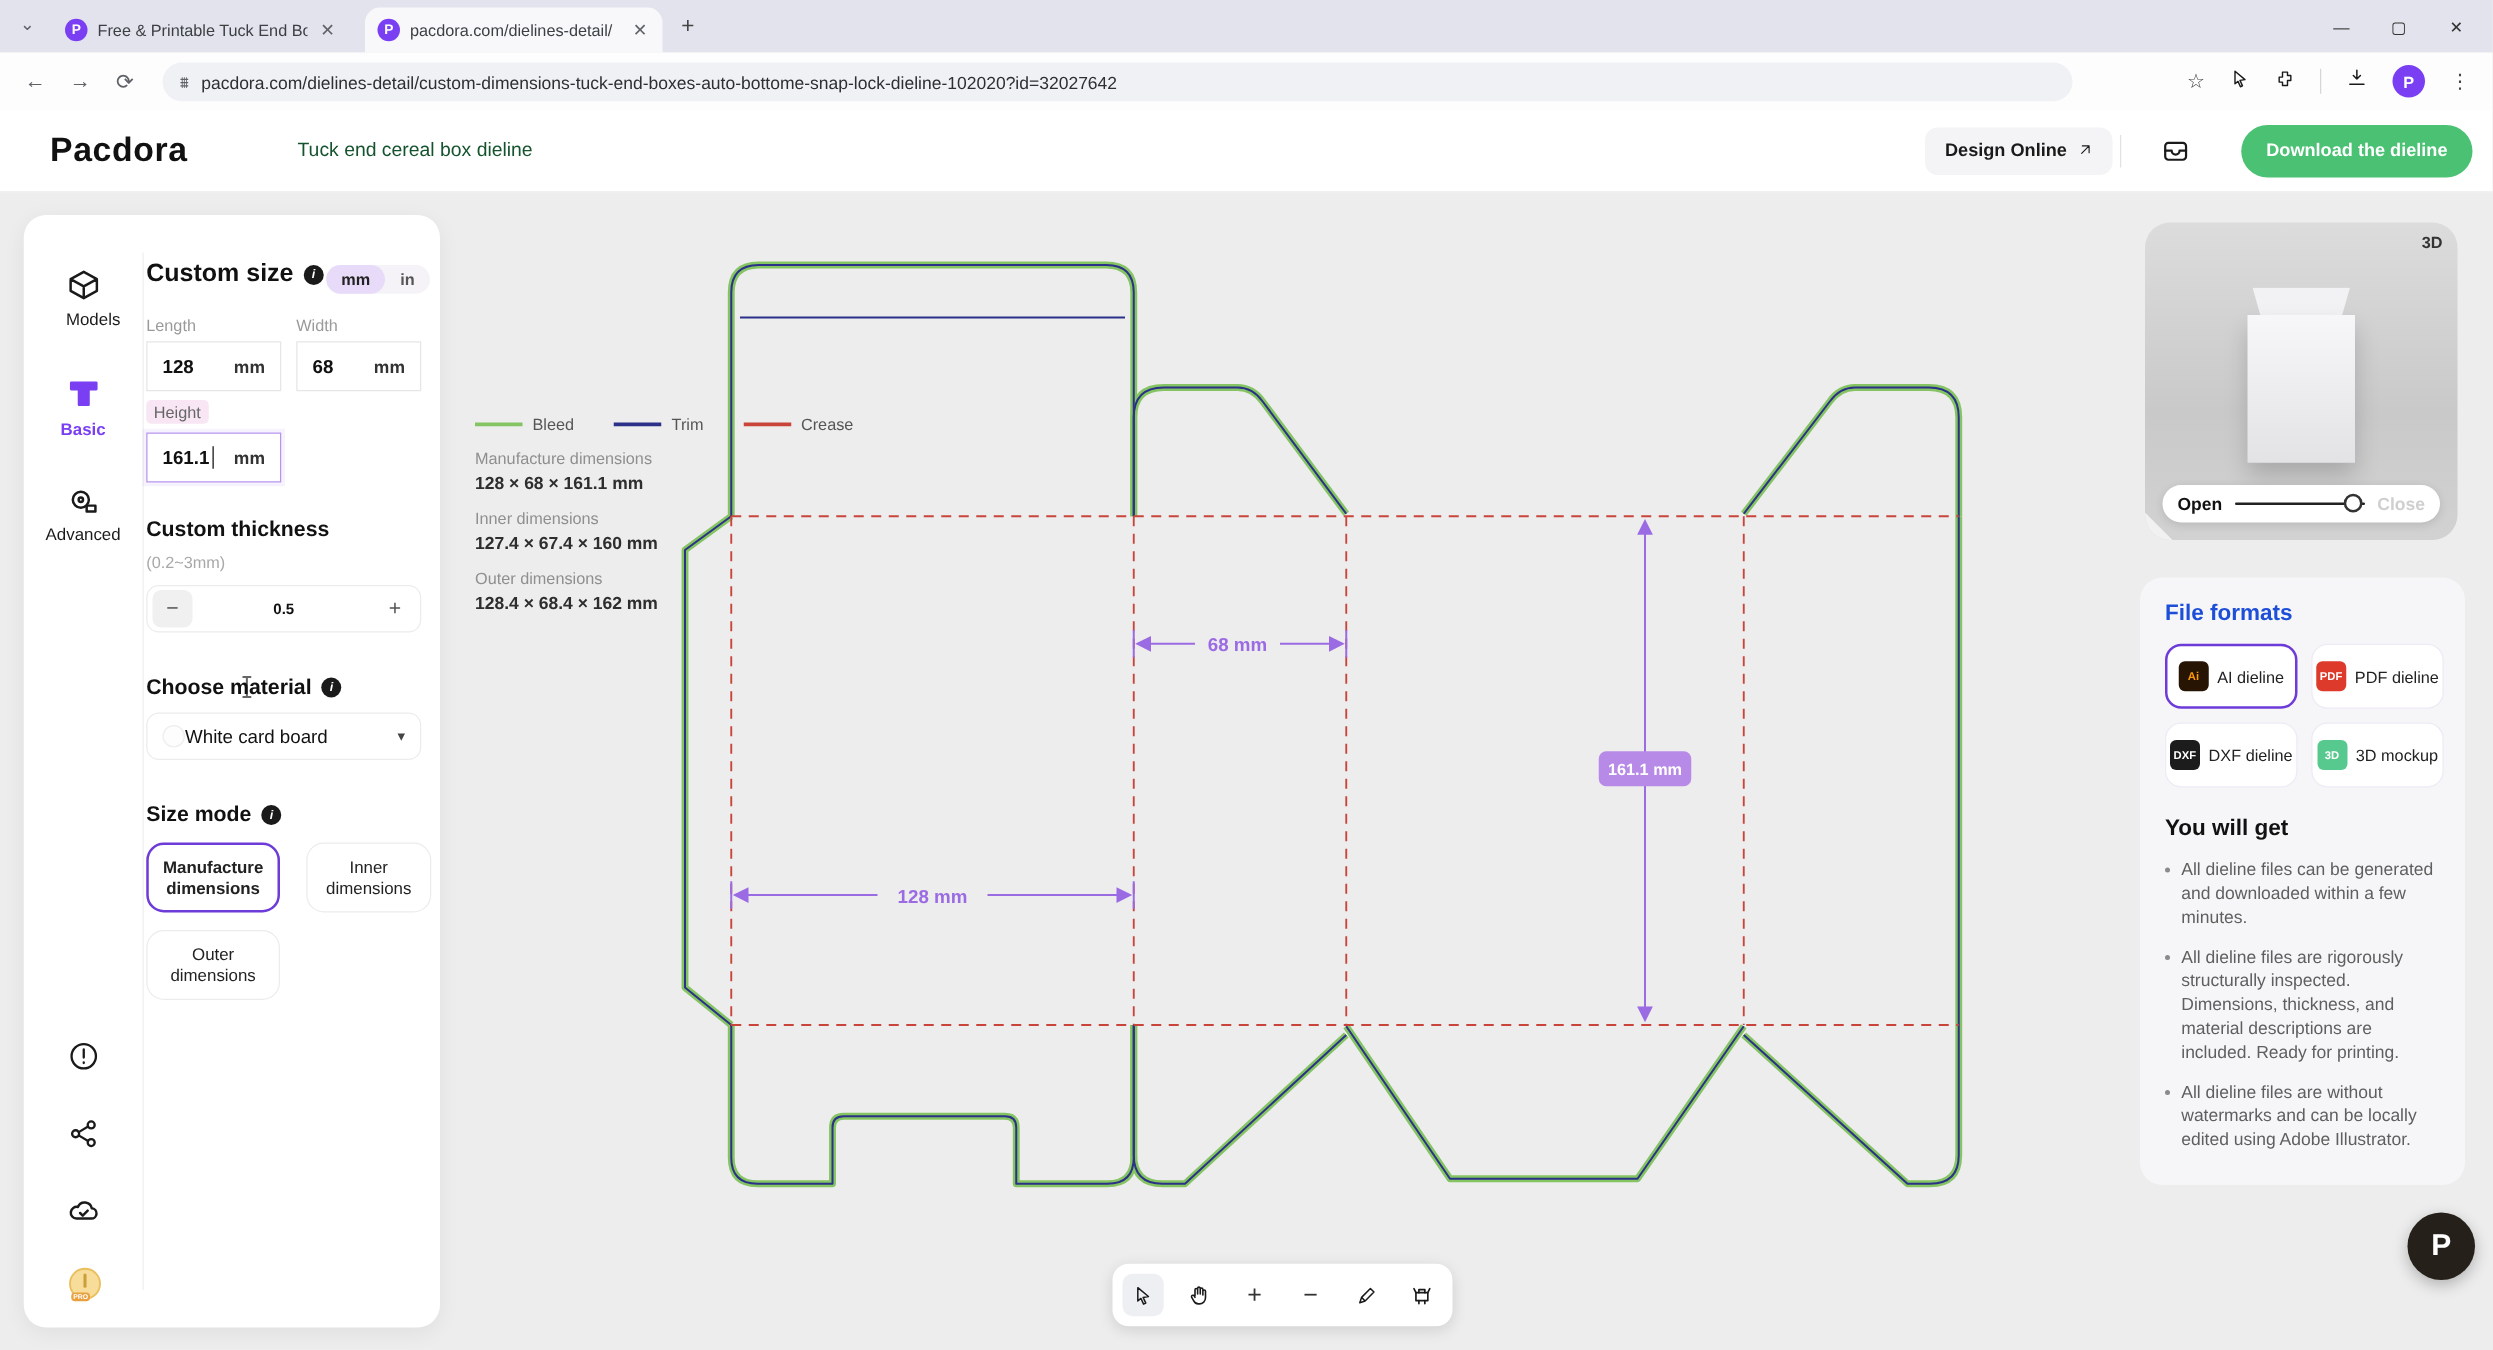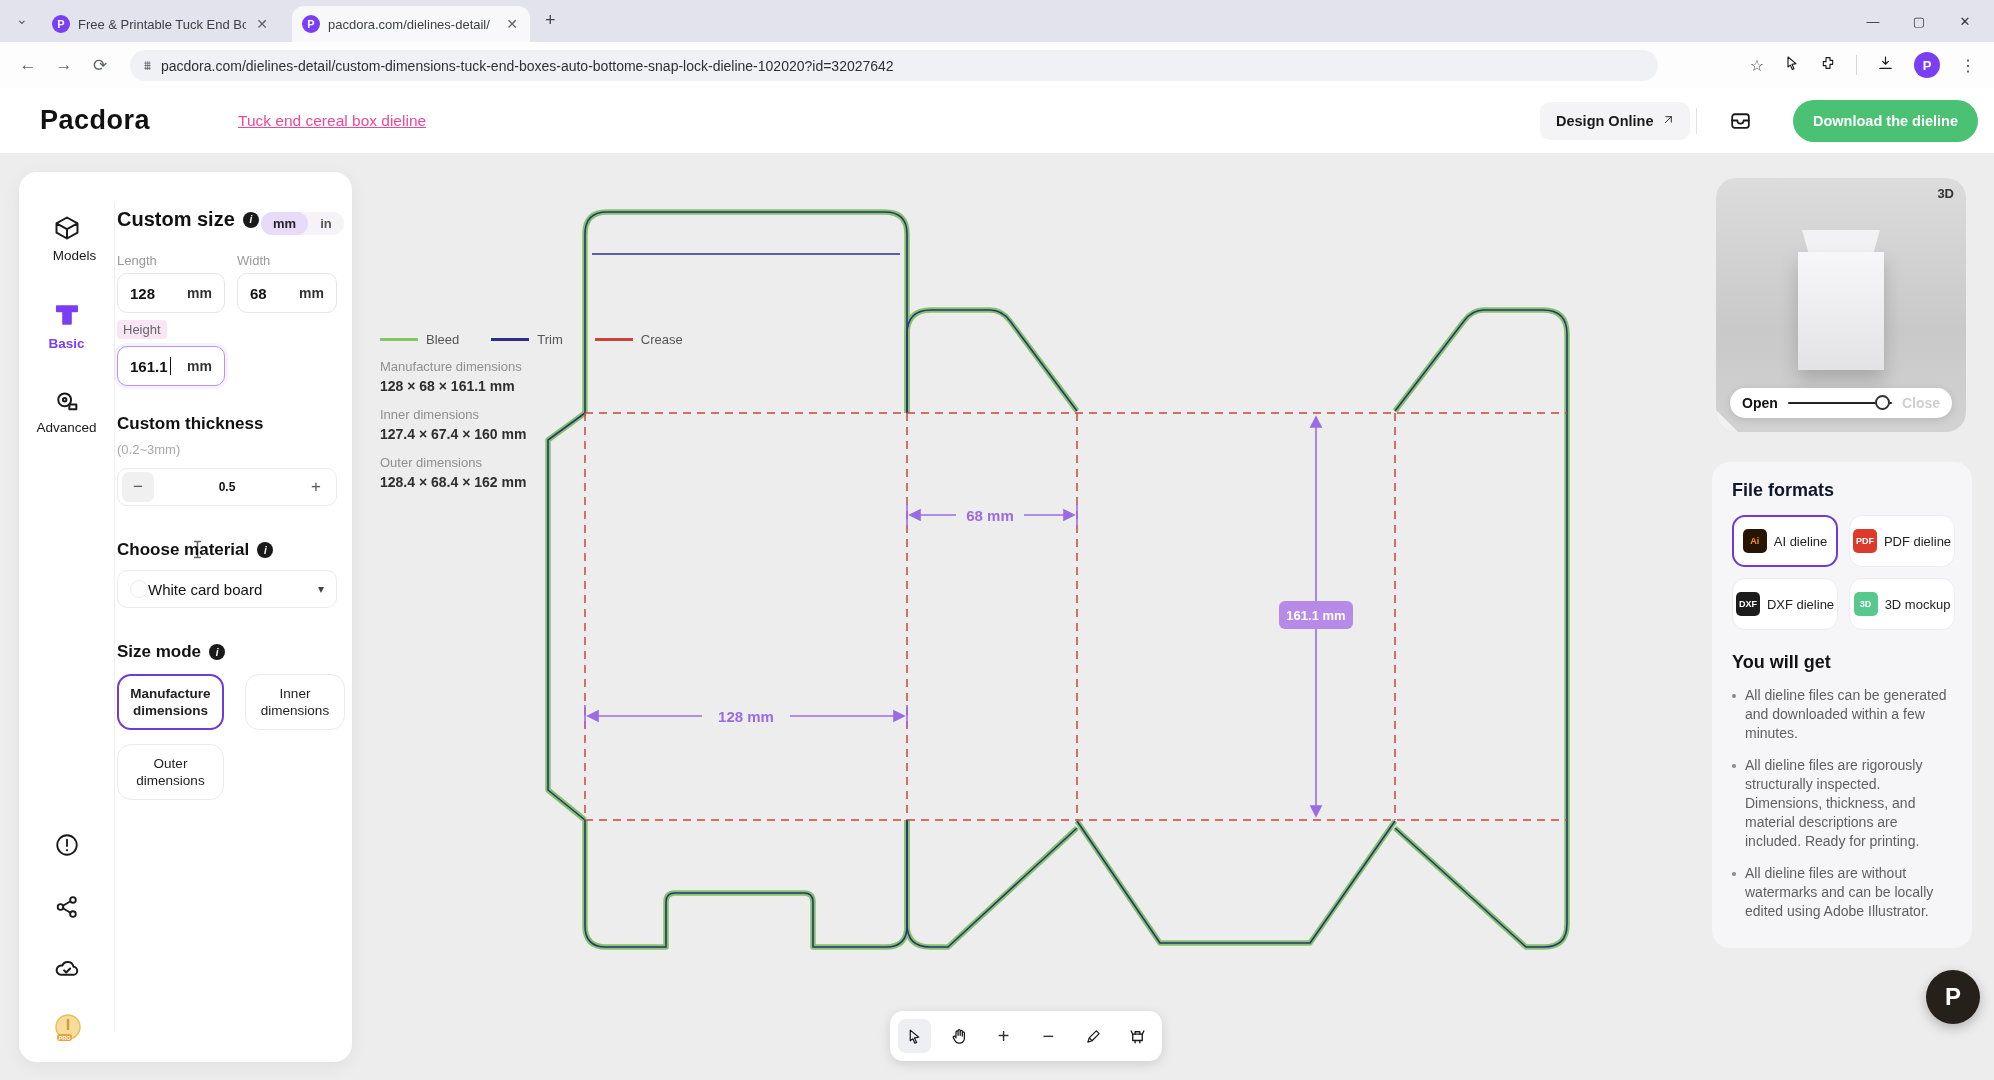--- a/index.html
+++ b/index.html
@@ -30,21 +30,21 @@
   .bar-right { position:absolute; right:0; top:0; height:46px; display:flex; align-items:center; gap:20px; padding-right:18px; }
   .bar-right .ic { color:#444; font-size:16px; }
   .divv { width:1px; height:20px; background:#d5d7db; }
   .avatar { width:26px; height:26px; border-radius:50%; background:#7a3ff2; color:#fff; font-weight:bold;
             font-size:13px; display:flex; align-items:center; justify-content:center; }
 
   
   .apphead { position:absolute; left:0; top:88px; width:1994px; height:66px; background:#fff;
              border-bottom:1px solid #ececec; display:flex; align-items:center; }
   .logo { position:absolute; left:40px; font-size:27px; font-weight:800; letter-spacing:.5px; color:#111; }
-  .doc-title { position:absolute; left:238px; font-size:15.5px; color:#ec4899;text-decoration:underline; }
+  .doc-title { position:absolute; left:238px; font-size:15.5px; color:#14532d; }
   .design-online { position:absolute; left:1540px; height:38px; padding:0 16px; background:#f4f4f6;
         border-radius:10px; display:flex; align-items:center; gap:7px; font-size:14.5px; font-weight:600; color:#1a1a1a; }
   .head-div { position:absolute; left:1696px; width:1px; height:26px; background:#e2e2e2; top:20px; }
   .drawer-ic { position:absolute; left:1728px; top:20px; }
   .dl-btn { position:absolute; left:1793px; height:42px; padding:0 20px; background:#4ac173; border:none;
         border-radius:21px; color:#fff; font-size:14.5px; font-weight:700; display:flex; align-items:center; top:12px; }
 
   
   .main { position:absolute; left:0; top:154px; width:1994px; height:926px; background:#ededed; }
   svg.dieline { position:absolute; left:0; top:0; }
@@ -68,21 +68,21 @@
   .sec-h { position:absolute; font-size:20px; font-weight:800; color:#111; display:flex; gap:8px; align-items:center;}
   .sec-h2 { position:absolute; font-size:17px; font-weight:800; color:#111; display:flex; gap:8px; align-items:center;}
   .info { width:16px; height:16px; border-radius:50%; background:#1a1a1a; color:#fff; font-size:10px;
           font-style:italic; font-weight:bold; display:inline-flex; align-items:center; justify-content:center; }
   .unit-toggle { position:absolute; left:242px; top:40px; background:#f5f3f8; border-radius:14px;
                  display:flex; font-size:13px; font-weight:700; }
   .unit-toggle span { padding:4px 12px; color:#555; }
   .unit-toggle .on { background:#e7dbf9; border-radius:14px; color:#222; }
   .flabel { position:absolute; font-size:13px; color:#9a9a9a; }
   .flabel.hl { background:#f8e6f5; color:#666; padding:2px 6px; border-radius:4px; }
-  .field { position:absolute; height:40px; border:1px solid #e6e6e6; border-radius:10px; background:#fff;
+  .field { position:absolute; height:40px; border:1px solid #e6e6e6; border-radius:0; background:#fff;
            display:flex; align-items:center; padding:0 12px; }
   .field .val { font-size:15px; font-weight:600; color:#111; }
   .field .unit { margin-left:auto; font-size:14px; font-weight:600; color:#333; }
   .field.focus { border:1.5px solid #b793f0; box-shadow:0 0 0 3px rgba(150,100,240,.08); }
   .caret { width:1.5px; height:18px; background:#111; margin-left:2px; }
   .range-note { position:absolute; font-size:13px; color:#a8a8a8; }
   .stepper { position:absolute; left:98px; width:220px; height:38px; border:1px solid #ececec; border-radius:10px;
              display:flex; align-items:center; background:#fff; }
   .stepper .mbtn,.stepper .pbtn { width:32px; height:30px; border-radius:7px; font-size:17px; color:#555;
              display:flex; align-items:center; justify-content:center; }
@@ -128,21 +128,21 @@
   .openclose { position:absolute; left:14px; top:210px; width:222px; height:30px; background:#fff;
                border-radius:16px; box-shadow:0 2px 8px rgba(0,0,0,.12); display:flex; align-items:center;
                padding:0 12px; gap:10px; }
   .openclose .o { font-size:14px; font-weight:800; color:#111; }
   .openclose .c { font-size:14px; font-weight:700; color:#cfcfcf; margin-left:auto; }
   .track { position:relative; flex:1; height:2.5px; background:#222; border-radius:2px; }
   .knob { position:absolute; right:2px; top:-7px; width:15px; height:15px; border-radius:50%; background:#fff;
           border:2.5px solid #333; }
   .fmt-card { position:absolute; left:1712px; top:308px; width:260px; height:486px; background:#f6f6f8;
               border-radius:18px; padding:18px 20px; }
-  .fmt-h { font-size:18px; font-weight:800; color:#0f172a; }
+  .fmt-h { font-size:18px; font-weight:800; color:#1d4ed8; }
   .fmt-grid { margin-top:14px; display:grid; grid-template-columns:106px 106px; gap:11px;text-align:right; }
   .fmt-btn { height:52px; background:#fff; border:1px solid #eeeaf6; border-radius:13px; display:flex;
              align-items:center; justify-content:center; gap:7px; font-size:13px; color:#222; }
   .fmt-btn.sel { border:2px solid #6d3bd8; }
   .file-ic { width:24px; height:24px; border-radius:5px; color:#fff; font-size:9px; font-weight:800;
              display:flex; align-items:center; justify-content:center; }
   .ic-ai { background:#271403; color:#ff9a00; }
   .ic-pdf { background:#de3a2b; }
   .ic-dxf { background:#1c1c1c; }
   .ic-3d { background:#58c98e; }

